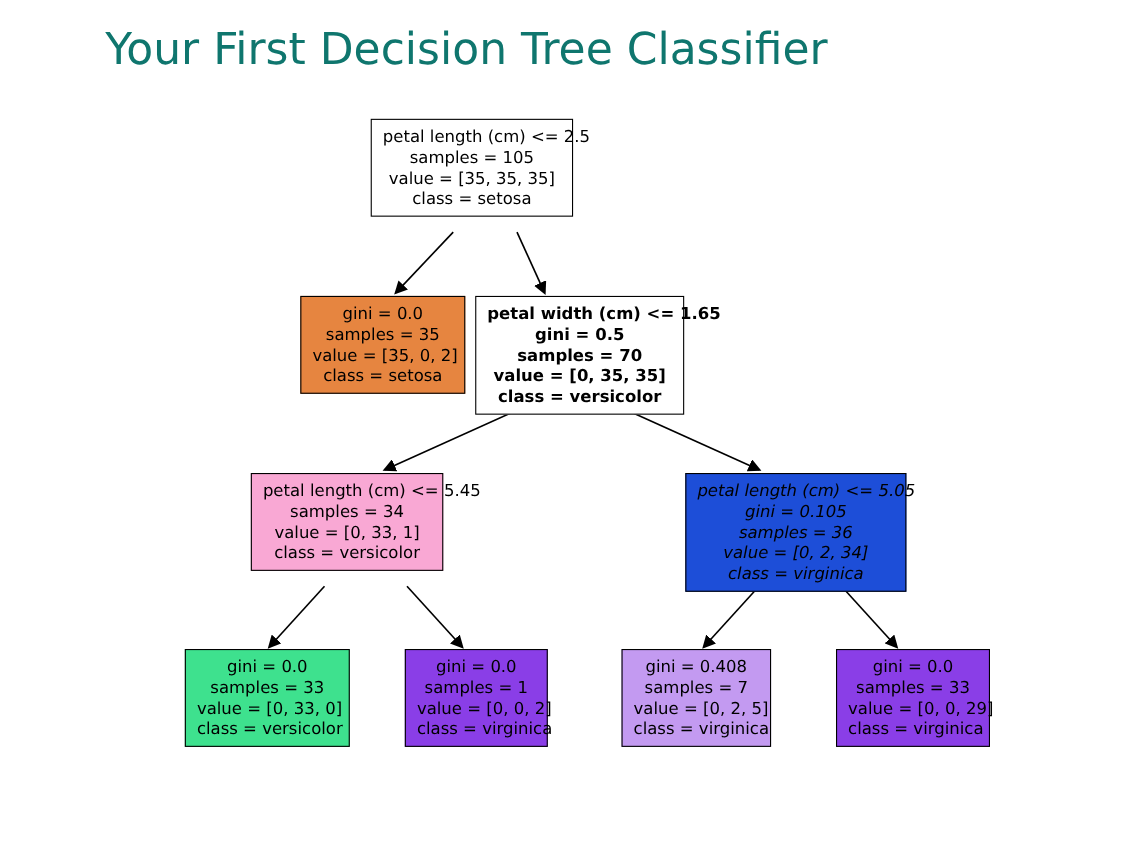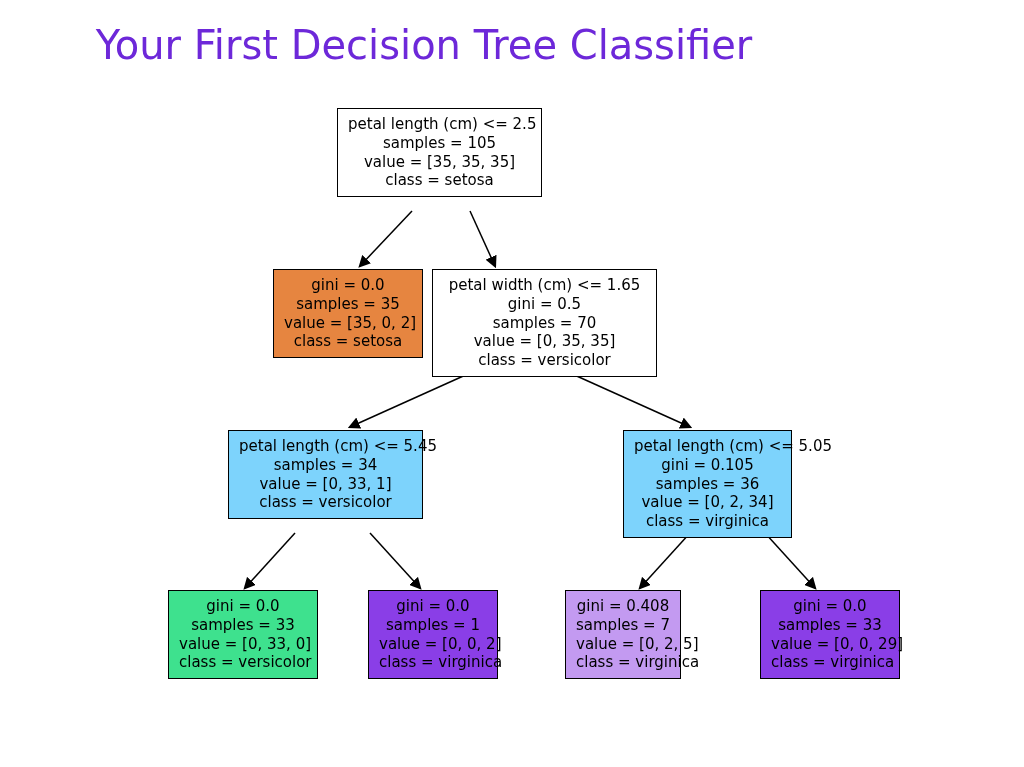--- a/index.html
+++ b/index.html
@@ -11,21 +11,21 @@
     font-family: "DejaVu Sans", "Helvetica Neue", Arial, sans-serif;
     overflow: hidden;
   }
   .title {
     position: absolute;
     top: 22px;
     left: 0;
     width: 848px;
     text-align: center;
     font-size: 40px;
-    color: #6d28d9;
+    color: #0f766e;
     font-weight: 400;
   }
   .node {
     position: absolute;
     border: 1.5px solid #000;
     padding: 6px 10px;
     text-align: center;
     font-size: 15px;
     line-height: 1.25;
     box-sizing: border-box;
@@ -62,50 +62,50 @@
 
   <line x1="295" y1="533" x2="245" y2="588" stroke="#000" stroke-width="1.5" marker-end="url(#arrow)"></line>
 
   <line x1="370" y1="533" x2="420" y2="588" stroke="#000" stroke-width="1.5" marker-end="url(#arrow)"></line>
 
   <line x1="690" y1="533" x2="640" y2="588" stroke="#000" stroke-width="1.5" marker-end="url(#arrow)"></line>
 
   <line x1="765" y1="533" x2="815" y2="588" stroke="#000" stroke-width="1.5" marker-end="url(#arrow)"></line>
 </svg>
 
-<div class="node" style="left:337px; top:108px; width:205px; background:#ffffff;">
+<div class="node" style="left:337px; top:108px; width:184px; background:#ffffff;">
   <div>petal length (cm) &lt;= 2.5</div>
   <div>samples = 105</div>
   <div>value = [35, 35, 35]</div>
   <div>class = setosa</div>
 </div>
 
 <div class="node" style="left: 273px; top: 269px; width: 150px; background: rgb(230, 133, 64);">
   <div>gini = 0.0</div>
   <div>samples = 35</div>
   <div>value = [35, 0, 2]</div>
   <div>class = setosa</div>
 </div>
 
-<div class="node" style="left:432px; top:269px; width:225px; background:#ffffff;">
+<div class="node" style="left:432px; top:269px; width:190px; background:#ffffff;font-weight:bold;">
   <div>petal width (cm) &lt;= 1.65</div>
   <div>gini = 0.5</div>
   <div>samples = 70</div>
   <div>value = [0, 35, 35]</div>
   <div>class = versicolor</div>
 </div>
 
-<div class="node" style="left: 228px; top: 430px; width: 195px; background: #7dd3fc;">
+<div class="node" style="left: 228px; top: 430px; width: 175px; background: #f9a8d4;">
   <div>petal length (cm) &lt;= 5.45</div>
   <div>samples = 34</div>
   <div>value = [0, 33, 1]</div>
   <div>class = versicolor</div>
 </div>
 
-<div class="node" style="left: 623px; top: 430px; width: 169px; background: #7dd3fc;">
+<div class="node" style="left: 623px; top: 430px; width: 201px; background: #1d4ed8; font-style: italic;">
   <div>petal length (cm) &lt;= 5.05</div>
   <div>gini = 0.105</div>
   <div>samples = 36</div>
   <div>value = [0, 2, 34]</div>
   <div>class = virginica</div>
 </div>
 
 <div class="node" style="left: 168px; top: 590px; width: 150px; background: rgb(62, 225, 142);">
   <div>gini = 0.0</div>
   <div>samples = 33</div>
@@ -113,21 +113,21 @@
   <div>class = versicolor</div>
 </div>
 
 <div class="node" style="left: 368px; top: 590px; width: 130px; background: rgb(138, 62, 231);">
   <div>gini = 0.0</div>
   <div>samples = 1</div>
   <div>value = [0, 0, 2]</div>
   <div>class = virginica</div>
 </div>
 
-<div class="node" style="left: 565px; top: 590px; width: 116px; background: rgb(195, 154, 241);">
+<div class="node" style="left: 565px; top: 590px; width: 136px; background: rgb(195, 154, 241);">
   <div>gini = 0.408</div>
   <div>samples = 7</div>
   <div>value = [0, 2, 5]</div>
   <div>class = virginica</div>
 </div>
 
 <div class="node" style="left: 760px; top: 590px; width: 140px; background: rgb(138, 62, 231);">
   <div>gini = 0.0</div>
   <div>samples = 33</div>
   <div>value = [0, 0, 29]</div>

